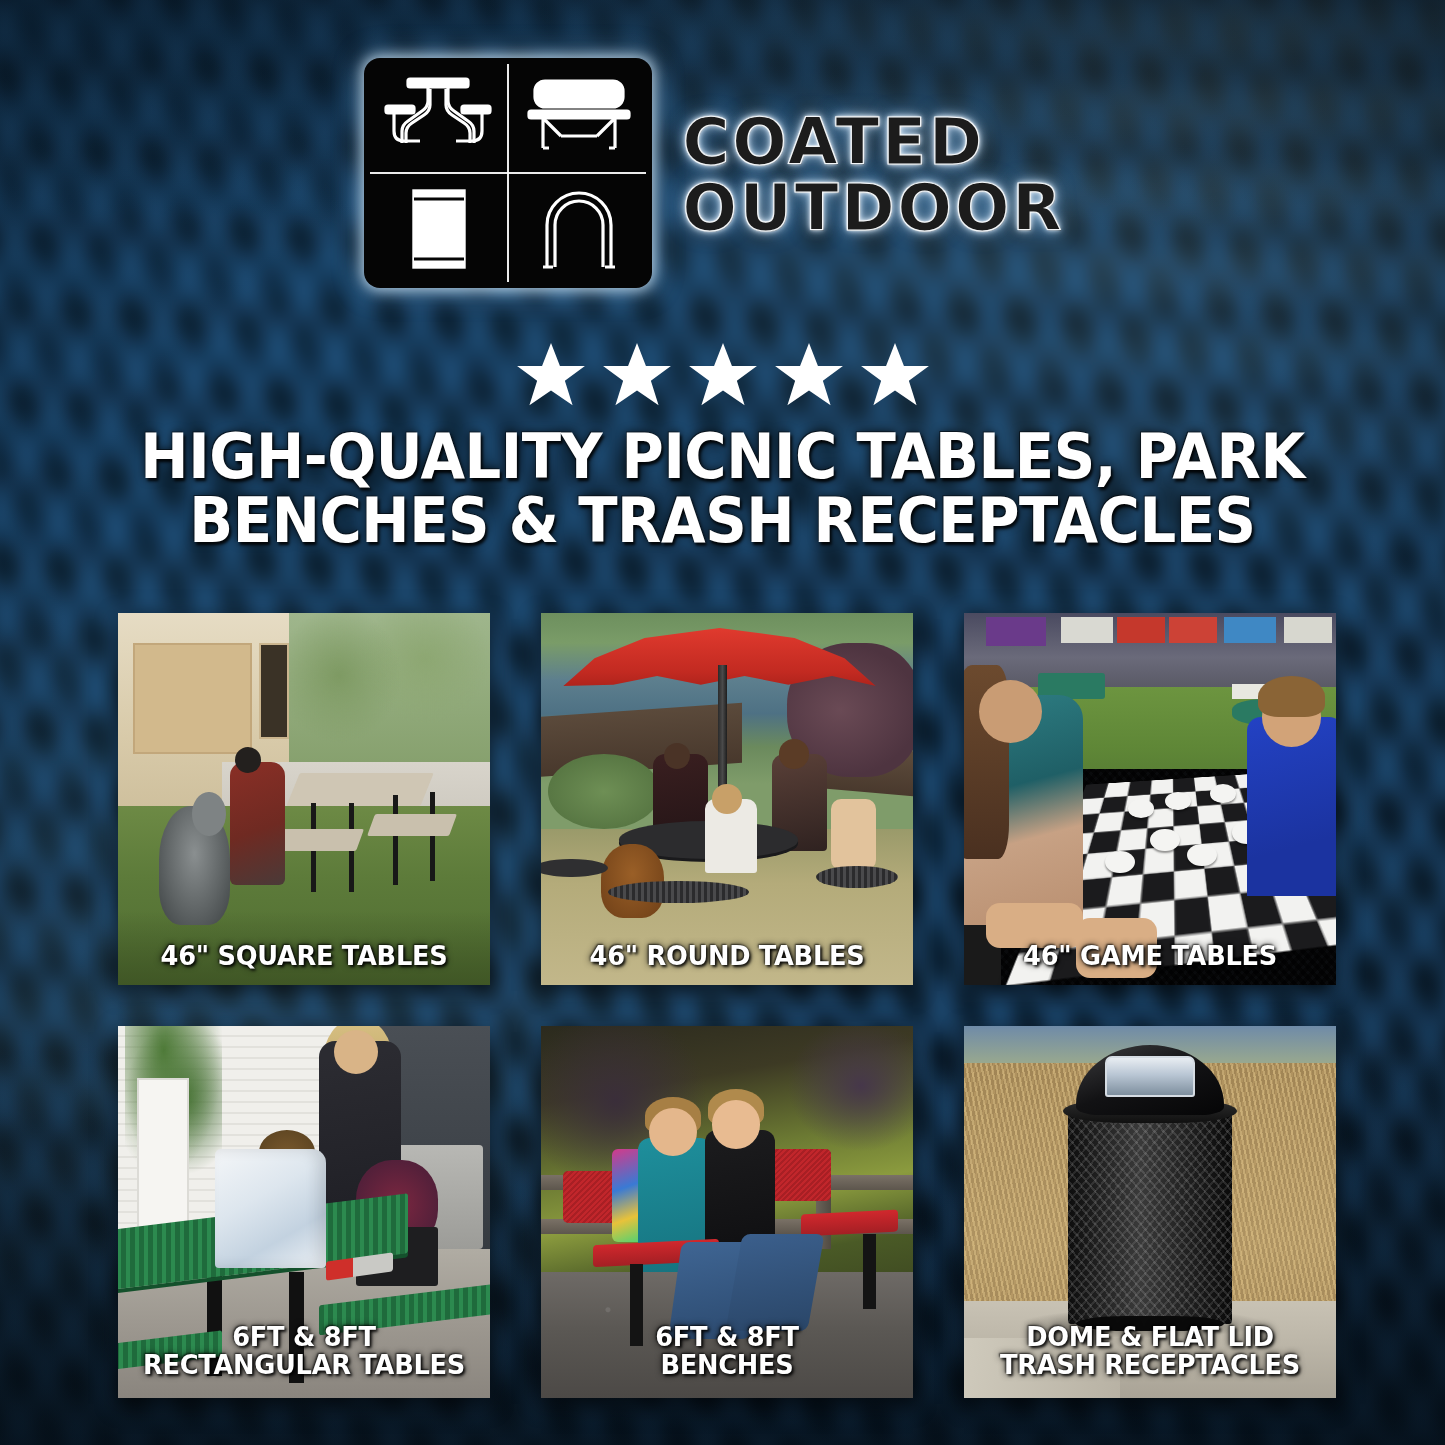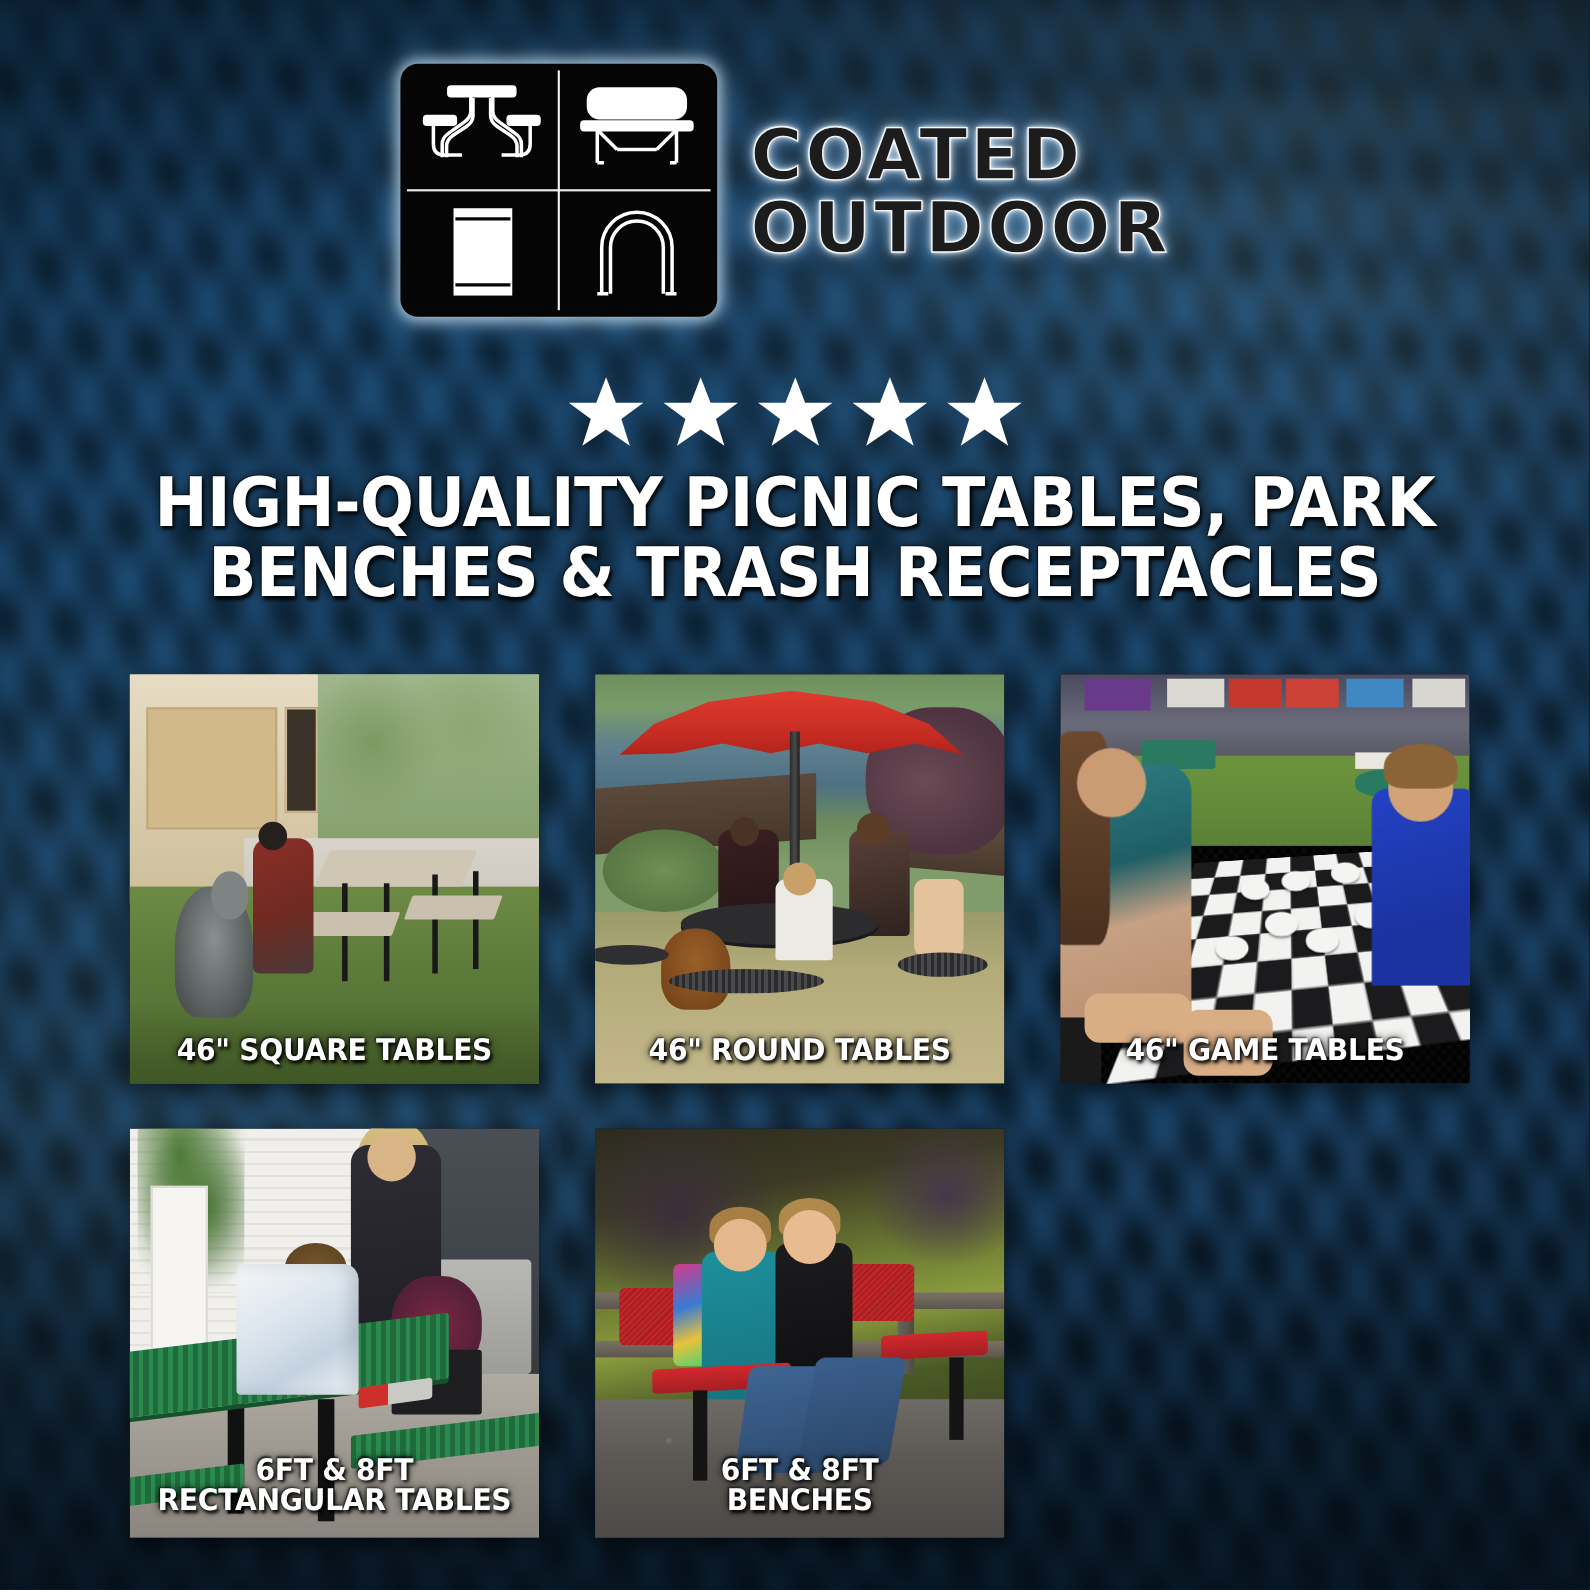--- a/index.html
+++ b/index.html
@@ -537,15 +537,33 @@
         <div class="layer c5-leg1"></div>
         <div class="layer c5-jean1"></div>
         <div class="layer c5-jean2"></div>
       </div>
       <div class="cap two-line">
         <span class="cap-l">6FT &amp; 8FT</span>
         <span class="cap-l">BENCHES</span>
       </div>
     </div>
 
+    <div class="card">
+      <div class="scene">
+        <div class="layer c6-grass"></div>
+        <div class="layer c6-sky"></div>
+        <div class="layer c6-walk"></div>
+        <div class="layer c6-walk2"></div>
+        <div class="layer c6-shadow"></div>
+        <div class="layer c6-body"></div>
+        <div class="layer c6-base"></div>
+        <div class="layer c6-rim"></div>
+        <div class="layer c6-dome"></div>
+        <div class="layer c6-open"></div>
+      </div>
+      <div class="cap two-line">
+        <span class="cap-l">DOME &amp; FLAT LID</span>
+        <span class="cap-l">TRASH RECEPTACLES</span>
+      </div>
+    </div>
 
   </div>
 </div>
 
 </body></html>

